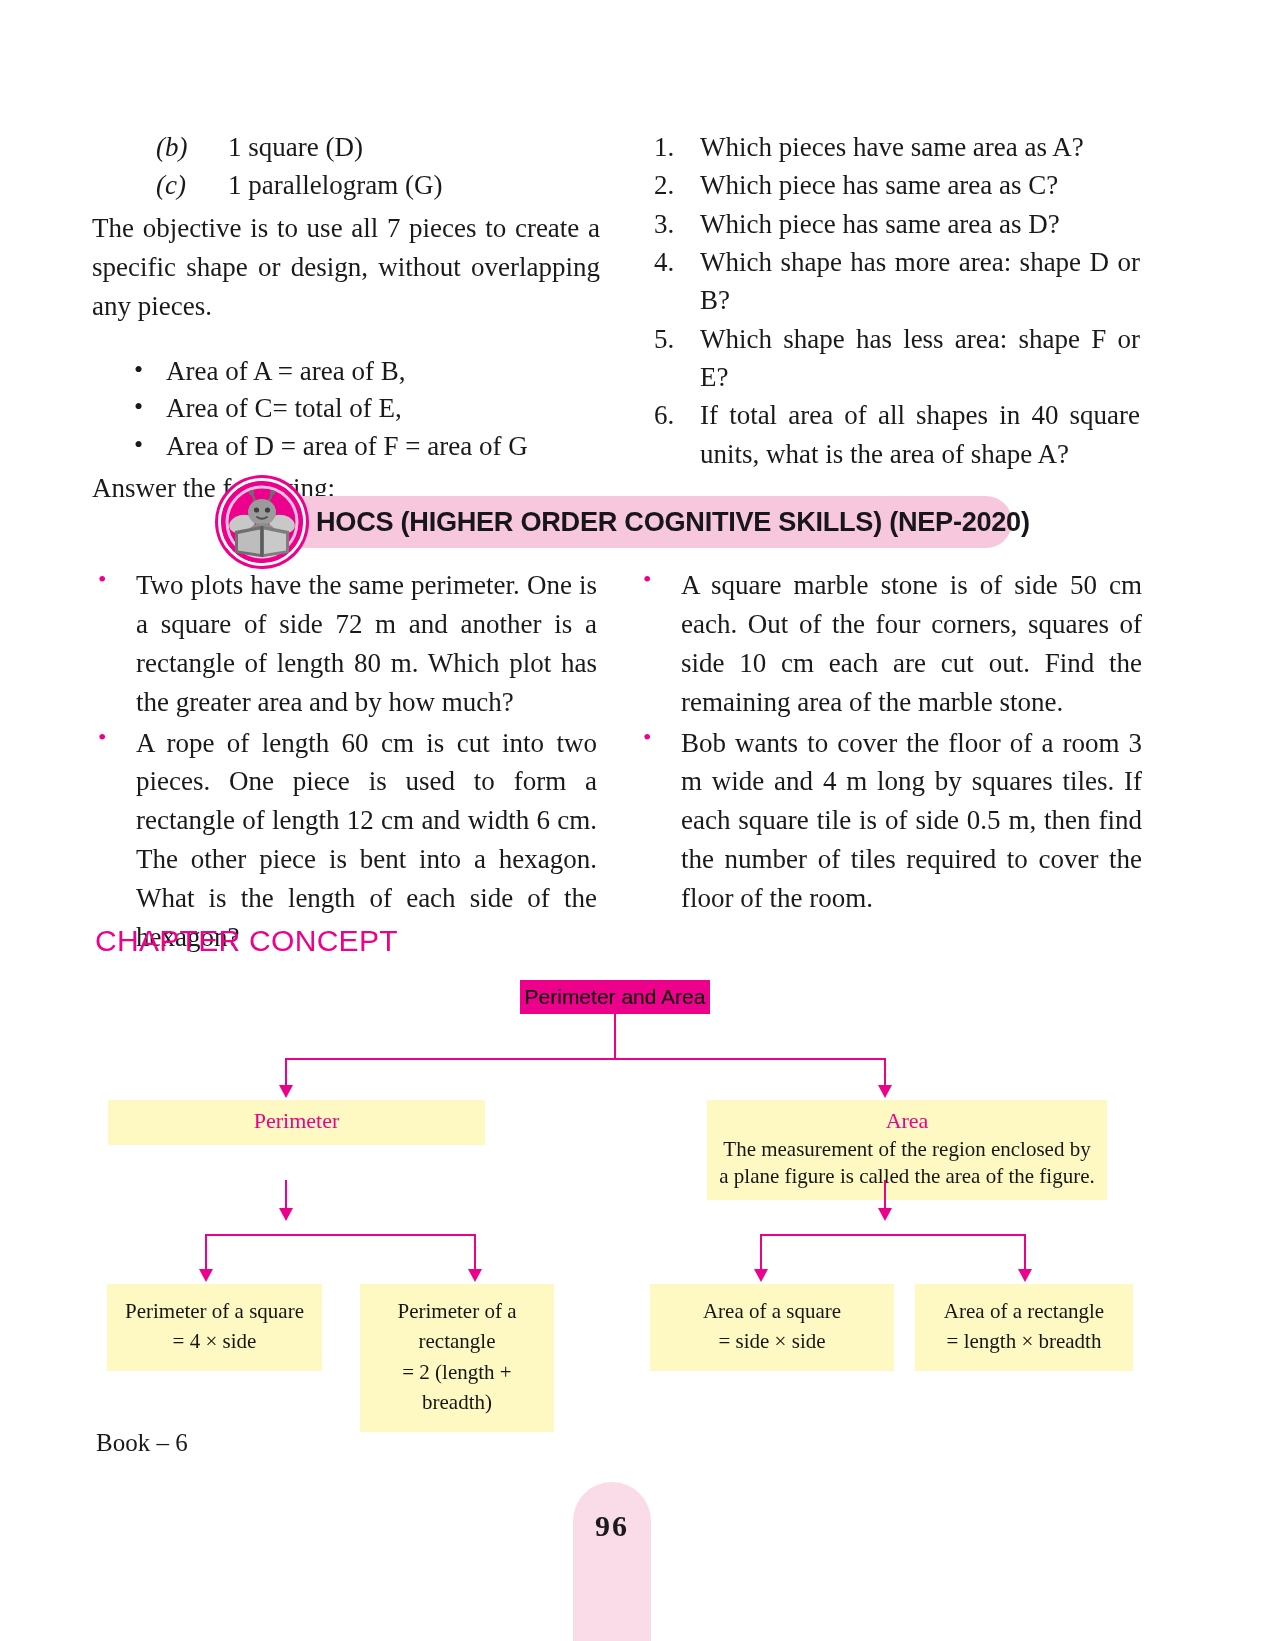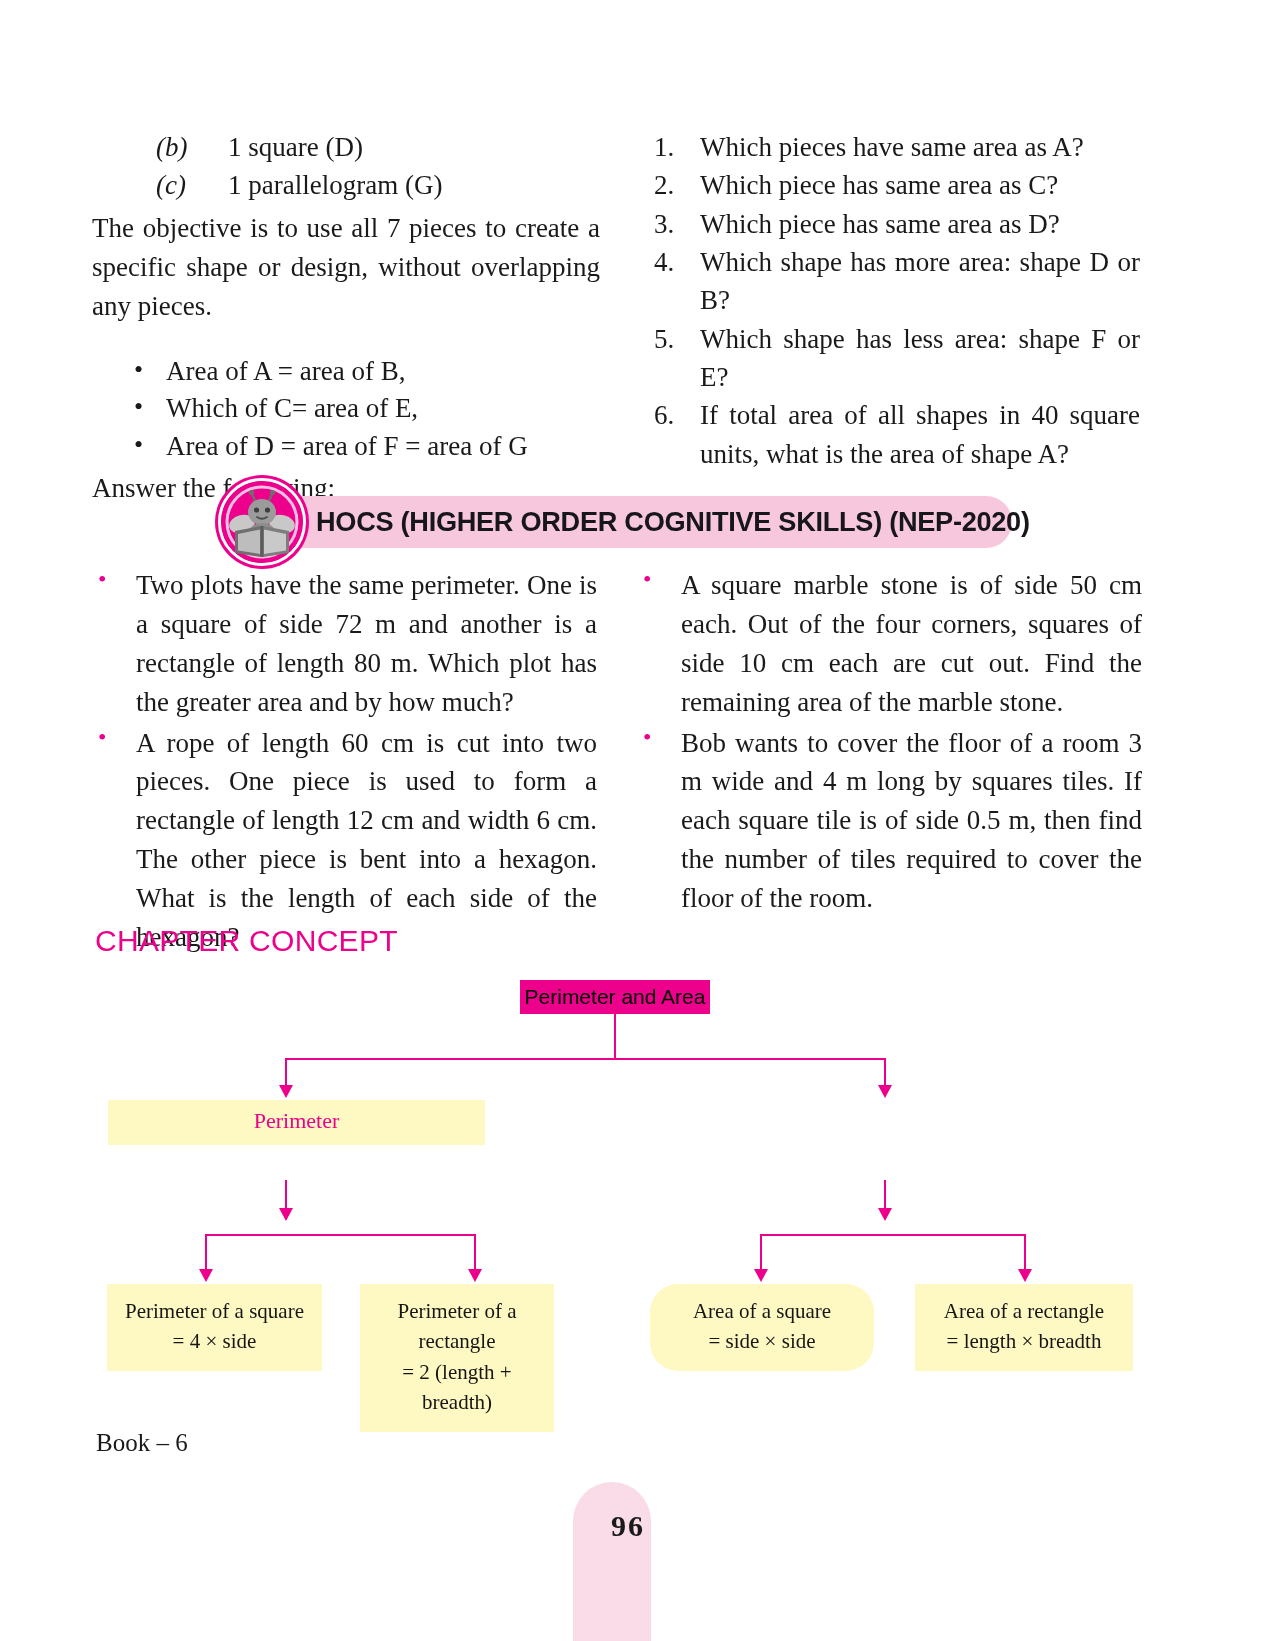--- a/index.html
+++ b/index.html
@@ -203,21 +203,21 @@
   .node-area { left: 612px; top: 128px; width: 400px; }
 
   .node-leaf {
     padding: 12px 8px 14px 8px;
     font-size: 21px;
     line-height: 1.45;
     color: #161616;
   }
   .leaf1 { left: 12px;  top: 312px; width: 215px; }
   .leaf2 { left: 265px; top: 312px; width: 194px; }
-  .leaf3 { left: 555px; top: 312px; width: 224px; border-radius: 28px; }
+  .leaf3 { left: 555px; top: 312px; width: 244px; }
   .leaf4 { left: 820px; top: 312px; width: 218px; }
 
   .conn { position: absolute; background: #ec008c; }
   .conn-v { width: 2px; }
   .conn-h { height: 2px; }
   .arrow {
     position: absolute;
     width: 0; height: 0;
     border-left: 7px solid transparent;
     border-right: 7px solid transparent;
@@ -236,21 +236,21 @@
     position: absolute;
     left: 573px;
     top: 1482px;
     width: 78px;
     height: 159px;
     background: #fadbe8;
     border-radius: 39px 39px 0 0;
   }
   .page-num {
     position: absolute;
-    left: 16px;
+    left: 0;
     top: 27px;
     width: 100%;
     text-align: center;
     font-size: 30px;
     font-weight: bold;
     letter-spacing: 2px;
     color: #1a1a1a;
   }
 </style>
 </head>
@@ -267,21 +267,21 @@
       </div>
       <div class="sublist-row">
         <span class="sublist-label">(c)</span>
         <span class="sublist-text">1 parallelogram (G)</span>
       </div>
 
       <p class="para">The objective is to use all 7 pieces to create a specific shape or design, without overlapping any pieces.</p>
 
       <ul class="bullets-plain">
         <li>Area of A = area of B,</li>
-        <li>Which of C= area of E,</li>
+        <li>Area of C= total of E,</li>
         <li>Area of D = area of F = area of G</li>
       </ul>
 
       <p class="para nojust">Answer the following:</p>
     </div>
 
     <div class="col-right">
       <ul class="numlist">
         <li class="short"><span class="num">1.</span><span>Which pieces have same area as A?</span></li>
         <li class="short"><span class="num">2.</span><span>Which piece has same area as C?</span></li>
@@ -353,20 +353,24 @@
     <div class="conn conn-v" style="left:190px; top:86px; height:29px;"></div>
     <div class="arrow" style="left:184px; top:113px;"></div>
 
     <div class="conn conn-v" style="left:789px; top:86px; height:29px;"></div>
     <div class="arrow" style="left:783px; top:113px;"></div>
 
     <div class="node node-mid node-perimeter">
       <div class="node-title">Perimeter</div>
     </div>
 
+    <div class="node node-mid node-area">
+      <div class="node-title">Area</div>
+      <div class="node-desc">The measurement of the region enclosed by a plane figure is called the area of the figure.</div>
+    </div>
 
     <div class="conn conn-v" style="left:190px; top:208px; height:30px;"></div>
     <div class="arrow" style="left:184px; top:236px;"></div>
     <div class="conn conn-h" style="left:110px; top:262px; width:270px;"></div>
     <div class="conn conn-v" style="left:110px; top:262px; height:37px;"></div>
     <div class="arrow" style="left:104px; top:297px;"></div>
     <div class="conn conn-v" style="left:379px; top:262px; height:37px;"></div>
     <div class="arrow" style="left:373px; top:297px;"></div>
 
     <div class="conn conn-v" style="left:789px; top:208px; height:30px;"></div>

